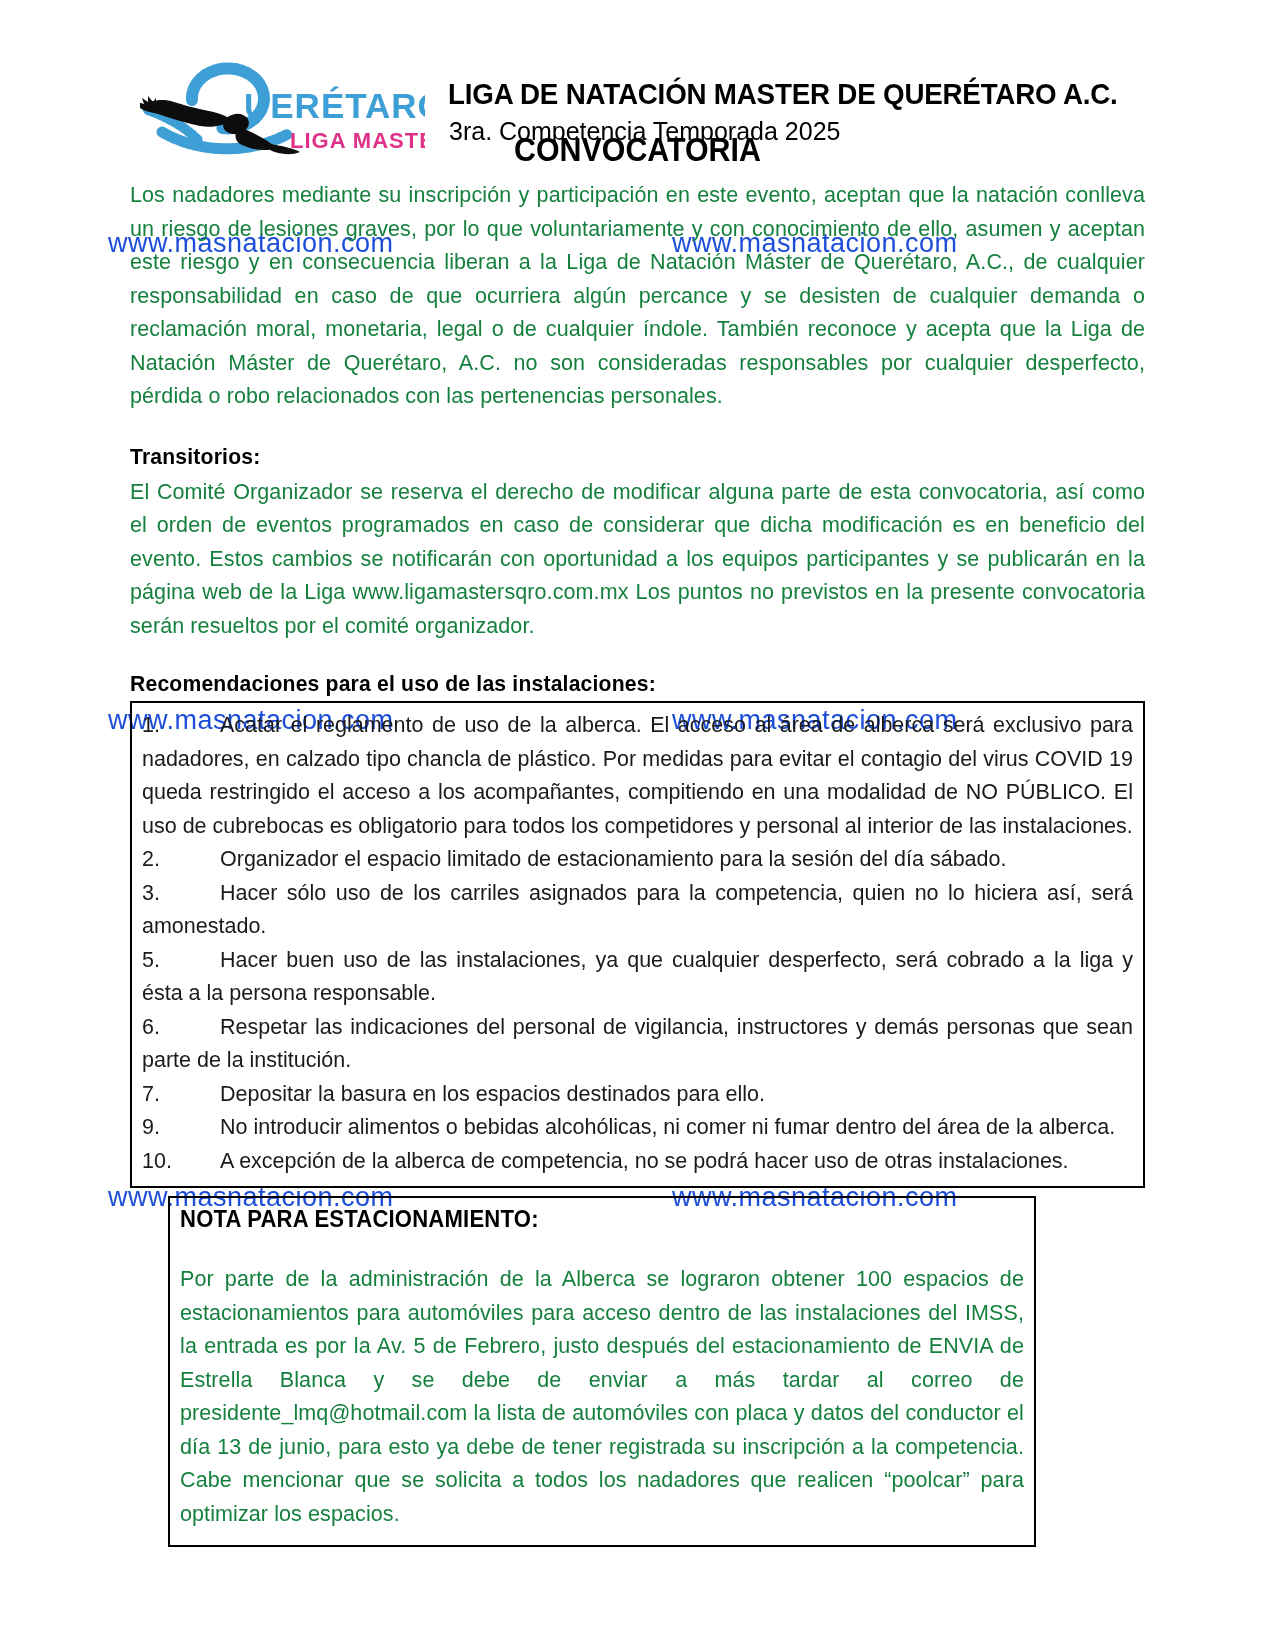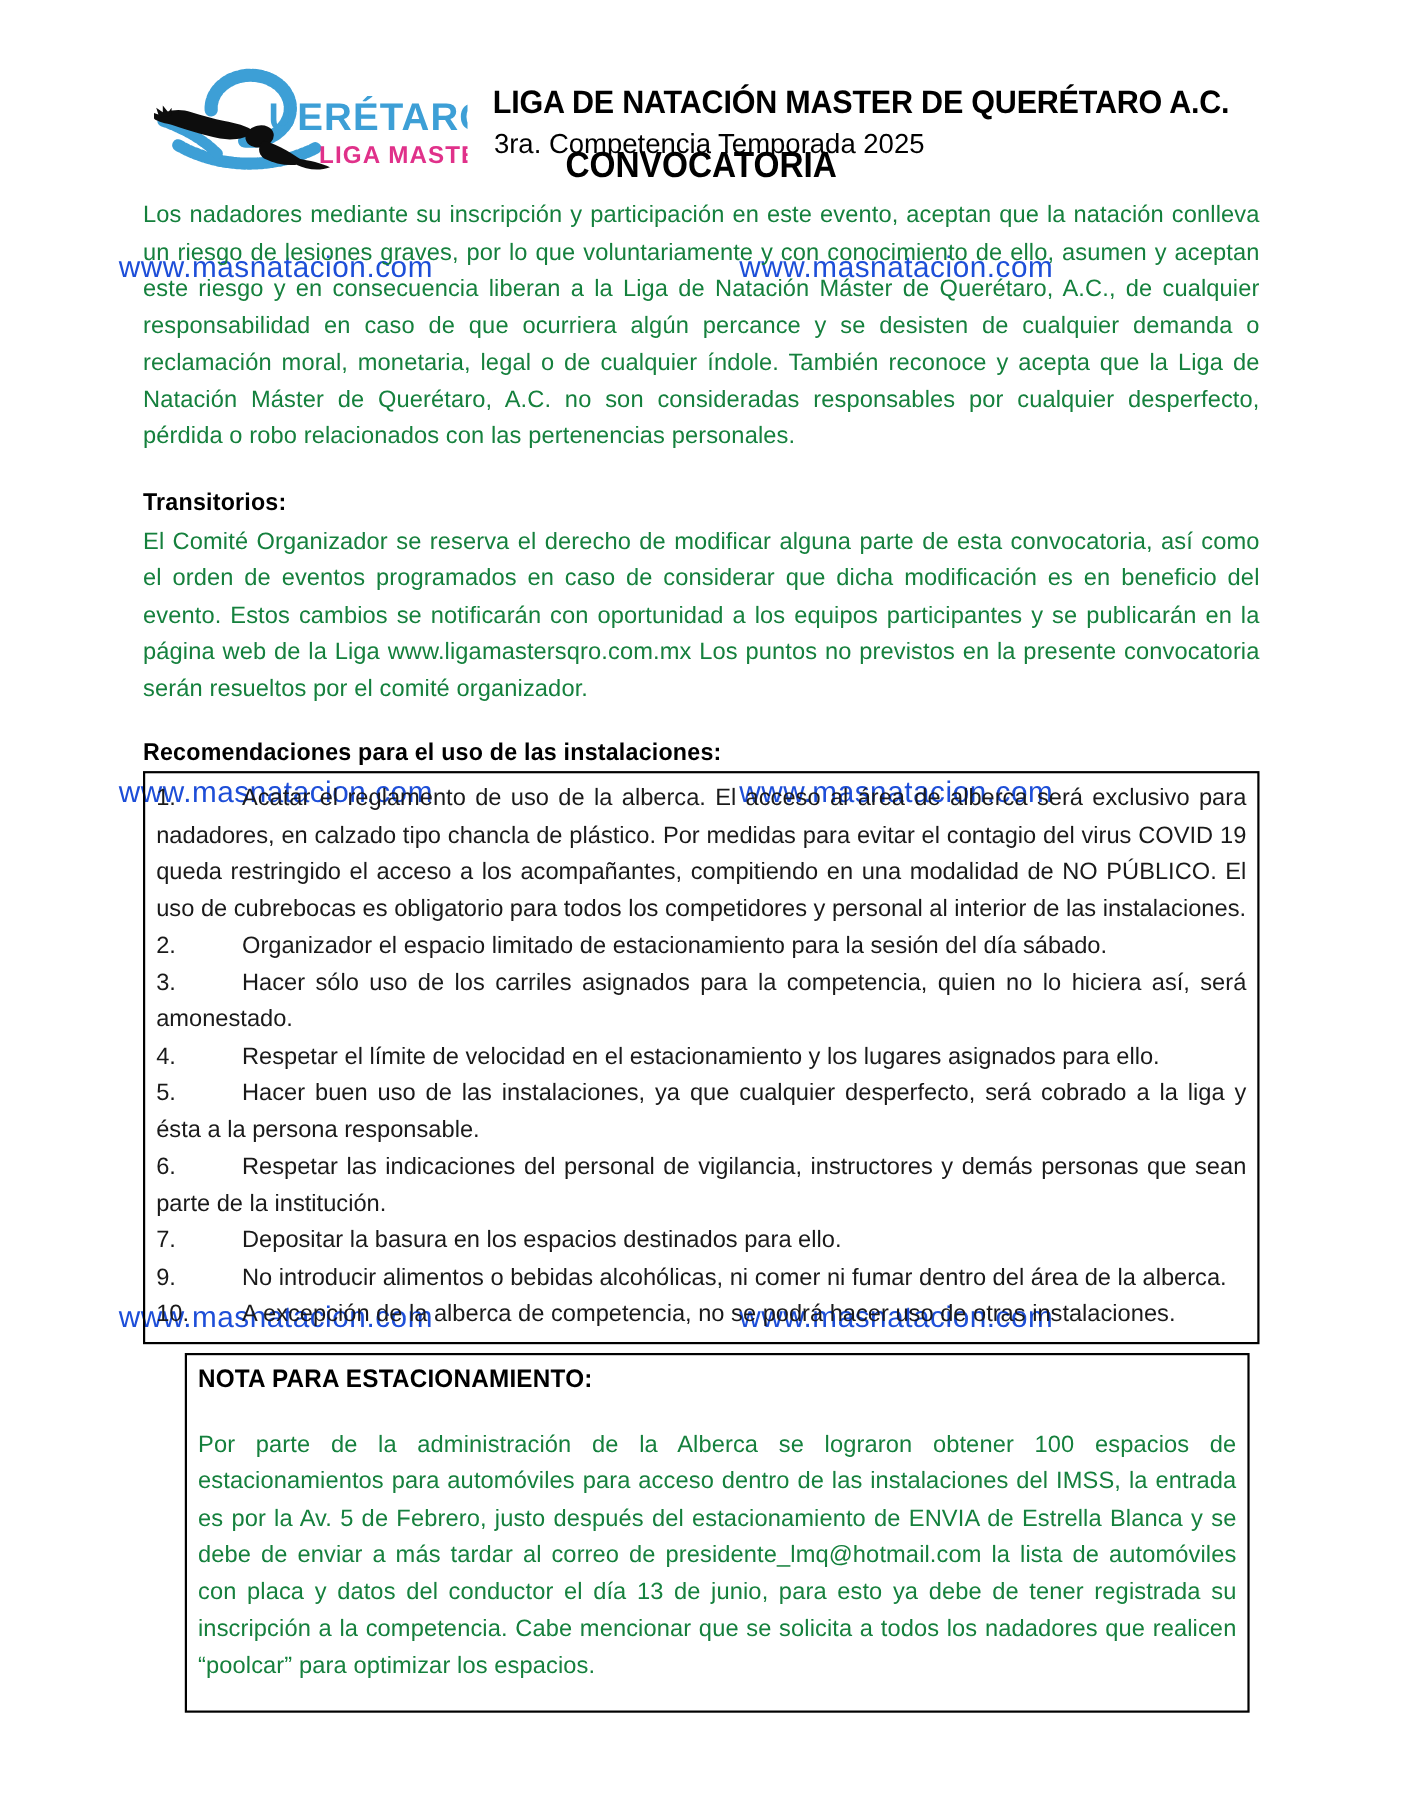--- a/index.html
+++ b/index.html
@@ -148,23 +148,23 @@
   ol.rules li .num {
     display: inline-block;
     width: 78px;
   }
   ol.rules li .txt { }
 
   
   .note-box {
     border: 2.5px solid #000;
     margin: 8px 16px 0 38px;
-    width: 968px;
+    width: 868px;
     box-sizing: border-box;
-    padding: 8px 10px 24px 10px;
+    padding: 8px 10px 14px 10px;
   }
   .note-title {
     font-family: "Liberation Sans Narrow", "Liberation Sans", sans-serif;
     font-weight: bold;
     font-size: 23px;
     letter-spacing: 0.2px;
     margin: 0 0 30px 0;
     transform: scaleX(0.96);
     transform-origin: left center;
   }
@@ -231,23 +231,20 @@
           <li>
             <span class="num">1.</span><span class="txt">Acatar el reglamento de uso de la alberca. El acceso al área de alberca será exclusivo para nadadores, en calzado tipo chancla de plástico. Por medidas para evitar el contagio del virus COVID 19 queda restringido el acceso a los acompañantes, compitiendo en una modalidad de NO PÚBLICO. El uso de cubrebocas es obligatorio para todos los competidores y personal al interior de las instalaciones.</span>
           </li>
           <li>
             <span class="num">2.</span><span class="txt">Organizador el espacio limitado de estacionamiento para la sesión del día sábado.</span>
           </li>
           <li>
             <span class="num">3.</span><span class="txt">Hacer sólo uso de los carriles asignados para la competencia, quien no lo hiciera así, será amonestado.</span>
           </li>
           <li>
-            <span class="num">4.</span><span class="txt">Respetar el límite de velocidad en el estacionamiento y los lugares asignados para ello.</span>
-          </li>
-          <li>
             <span class="num">5.</span><span class="txt">Hacer buen uso de las instalaciones, ya que cualquier desperfecto, será cobrado a la liga y ésta a la persona responsable.</span>
           </li>
           <li>
             <span class="num">6.</span><span class="txt">Respetar las indicaciones del personal de vigilancia, instructores y demás personas que sean parte de la institución.</span>
           </li>
           <li>
             <span class="num">7.</span><span class="txt">Depositar la basura en los espacios destinados para ello.</span>
           </li>
           <li>
             <span class="num">9.</span><span class="txt">No introducir alimentos o bebidas alcohólicas, ni comer ni fumar dentro del área de la alberca.</span>

